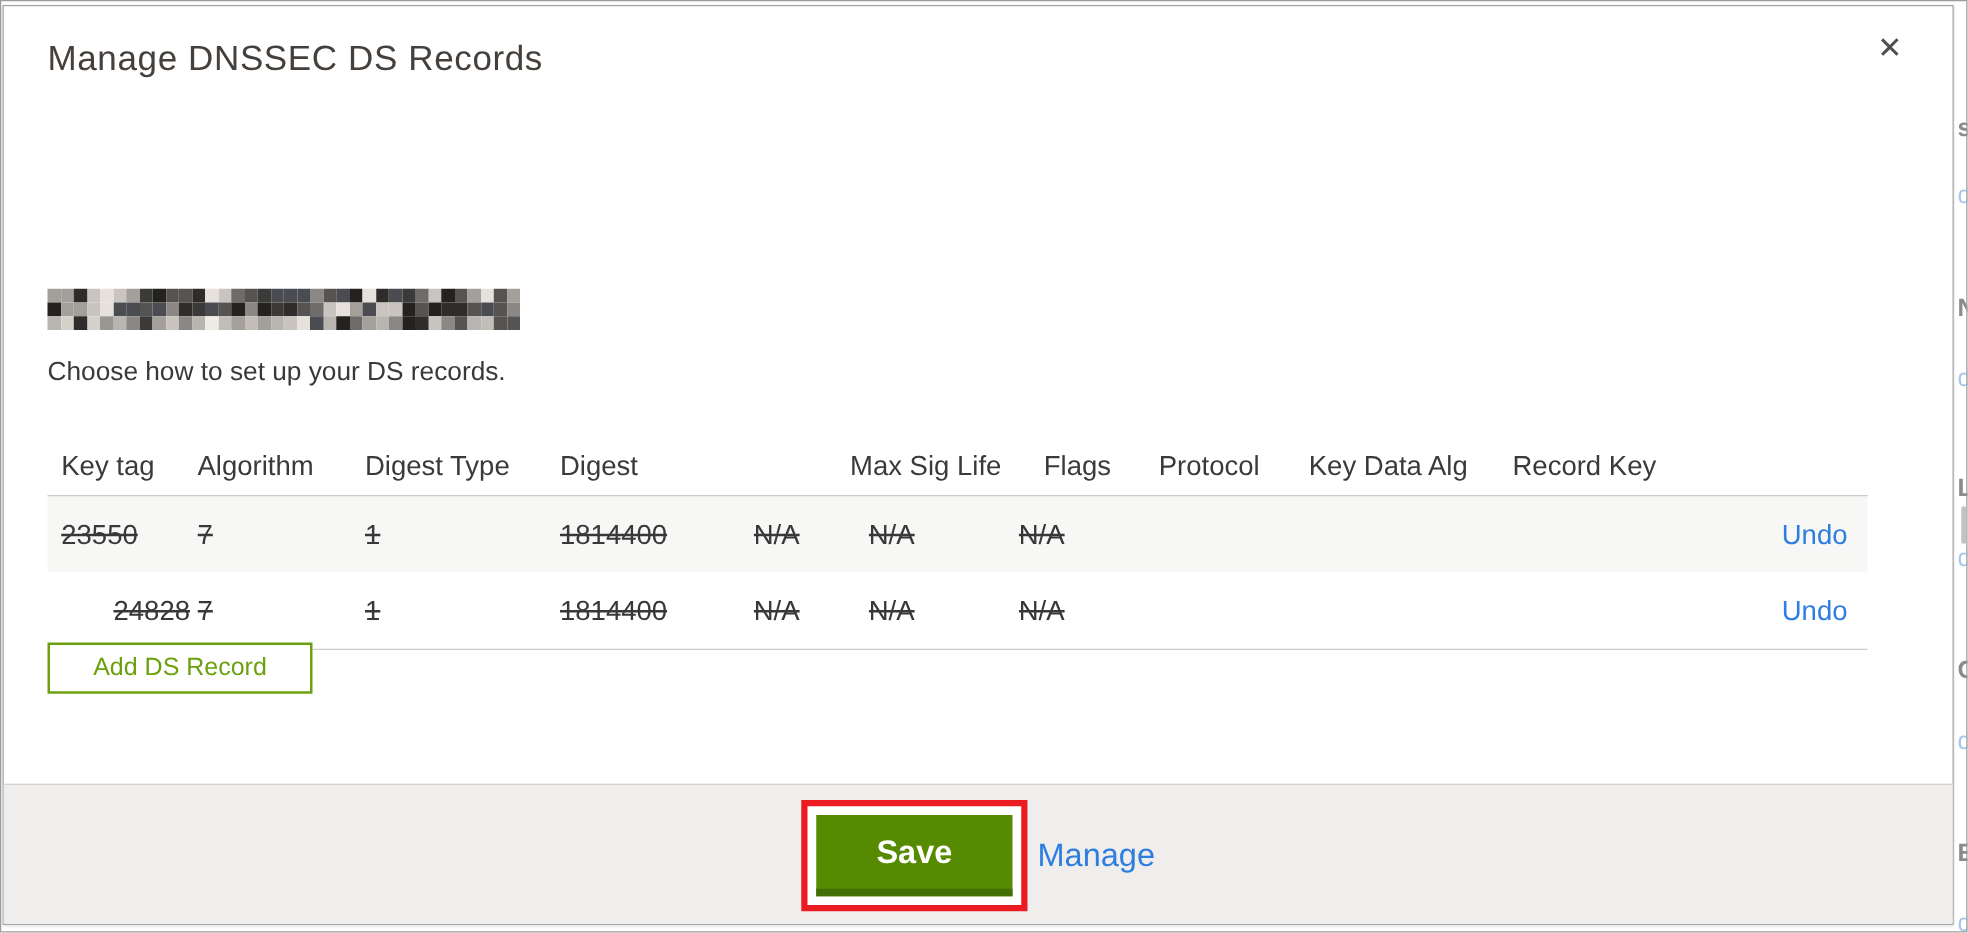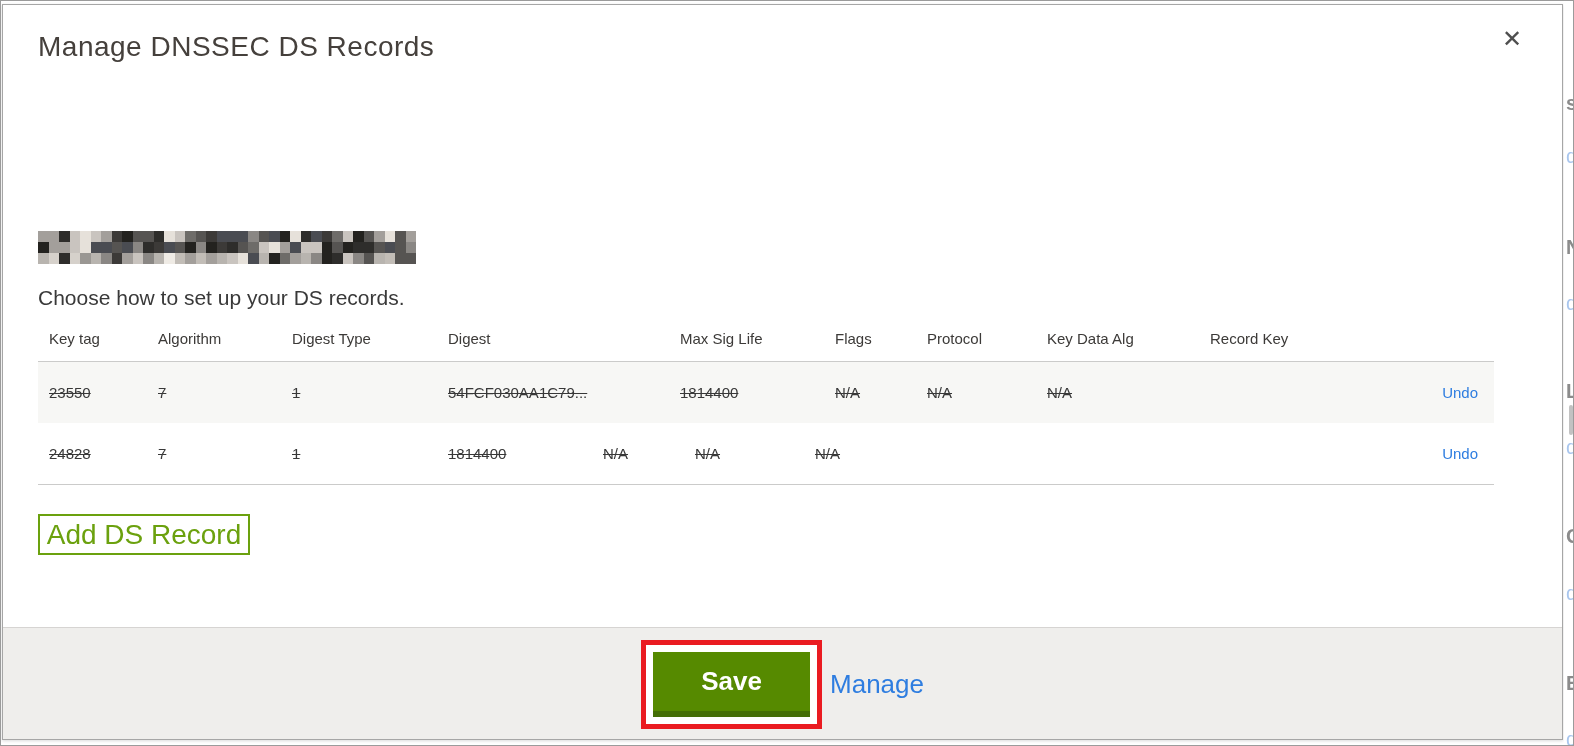--- a/index.html
+++ b/index.html
@@ -17,35 +17,35 @@
     color:#4f4f4f; cursor:pointer; line-height:1; }
 
   
   #mosaic { position:absolute; left:35px; top:226px; width:378px; height:33px;
     display:grid; grid-template-columns:repeat(36,1fr); grid-template-rows:repeat(3,1fr); }
   #mosaic .px { width:100%; height:100%; }
 
   #subtitle { position:absolute; left:35px; top:281px; font-size:21px; color:#393939; }
 
   
-  #table { position:absolute; left:35px; top:310px; width:1456px; font-size:15px; }
+  #table { position:absolute; left:35px; top:345px; width:1456px; font-size:22px; }
   .thead { display:flex; align-items:center; height:46px; color:#3c3a38; }
   .trow  { display:flex; align-items:center; height:62px; color:#383838; }
   .trow.odd  { background:#f7f7f5; border-top:1px solid #cbcbca; }
   .trow.even { background:#ffffff; border-bottom:1px solid #cbcbca; }
   .cell { flex:0 0 auto; padding-right:6px; overflow:hidden; white-space:nowrap; }
   .cell.c0 { padding-left:11px; }
   .cell.last { flex:1 1 auto; }
   .struck { text-decoration:line-through; }
   .undo-cell { flex:0 0 auto; padding-right:16px; text-align:center; }
   .link { color:#2e7de0; cursor:pointer; text-decoration:none; }
 
   
   #add-btn { position:absolute; left:35px; top:509px; width:212px; height:41px;
-    background:#ffffff; border:2px solid #6ba10e; color:#6ba10e; font-size:28px;
+    background:#ffffff; border:2px solid #6ba10e; color:#6ba10e; font-size:20px;
     display:flex; align-items:center; justify-content:center; cursor:pointer; }
 
   
   #footer { position:absolute; left:0; bottom:0; width:100%; height:112px;
     background:#efeeec; border-top:1px solid #d6d4d2;
     display:flex; align-items:center; justify-content:center; }
   #footer-inner { display:flex; align-items:center; margin-top:2px; }
   #red-box { border:5px solid #ea1b21; background:#ffffff; padding:7px; }
   #save-btn { width:157px; height:65px; background:#568a00; border:none; color:#ffffff;
     font-size:26px; font-weight:600; font-family:inherit; cursor:pointer;
@@ -191,30 +191,29 @@
         <div class="cell c5" style="width: 92px;">Flags</div>
         <div class="cell c6" style="width: 120px;">Protocol</div>
         <div class="cell c7" style="width: 163px;">Key Data Alg</div>
         <div class="cell c8 last">Record Key</div>
       </div>
 
   <div class="trow odd">
         <div class="cell c0 struck" style="width: 120px;">23550</div>
         <div class="cell c1 struck" style="width: 134px;">7</div>
         <div class="cell c2 struck" style="width: 156px;">1</div>
-        <div class="cell c3 struck" style="width: 232px;">54FCF030AA1C79...</div>
         <div class="cell c4 struck" style="width: 155px;">1814400</div>
         <div class="cell c5 struck" style="width: 92px;">N/A</div>
         <div class="cell c6 struck" style="width: 120px;">N/A</div>
         <div class="cell c7 struck" style="width: 163px;">N/A</div>
         <div class="cell c8 last"></div>
         <a class="undo-cell link">Undo</a>
       </div>
       <div class="trow even">
-        <div class="cell c0 struck" style="width: 120px;">24828</div>
+        <div class="cell c0 struck" style="width: 120px; text-align: right;">24828</div>
         <div class="cell c1 struck" style="width: 134px;">7</div>
         <div class="cell c2 struck" style="width: 156px;">1</div>
         <div class="cell c4 struck" style="width: 155px;">1814400</div>
         <div class="cell c5 struck" style="width: 92px;">N/A</div>
         <div class="cell c6 struck" style="width: 120px;">N/A</div>
         <div class="cell c7 struck" style="width: 163px;">N/A</div>
         <div class="cell c8 last"></div>
         <a class="undo-cell link">Undo</a>
       </div>
     </div>

